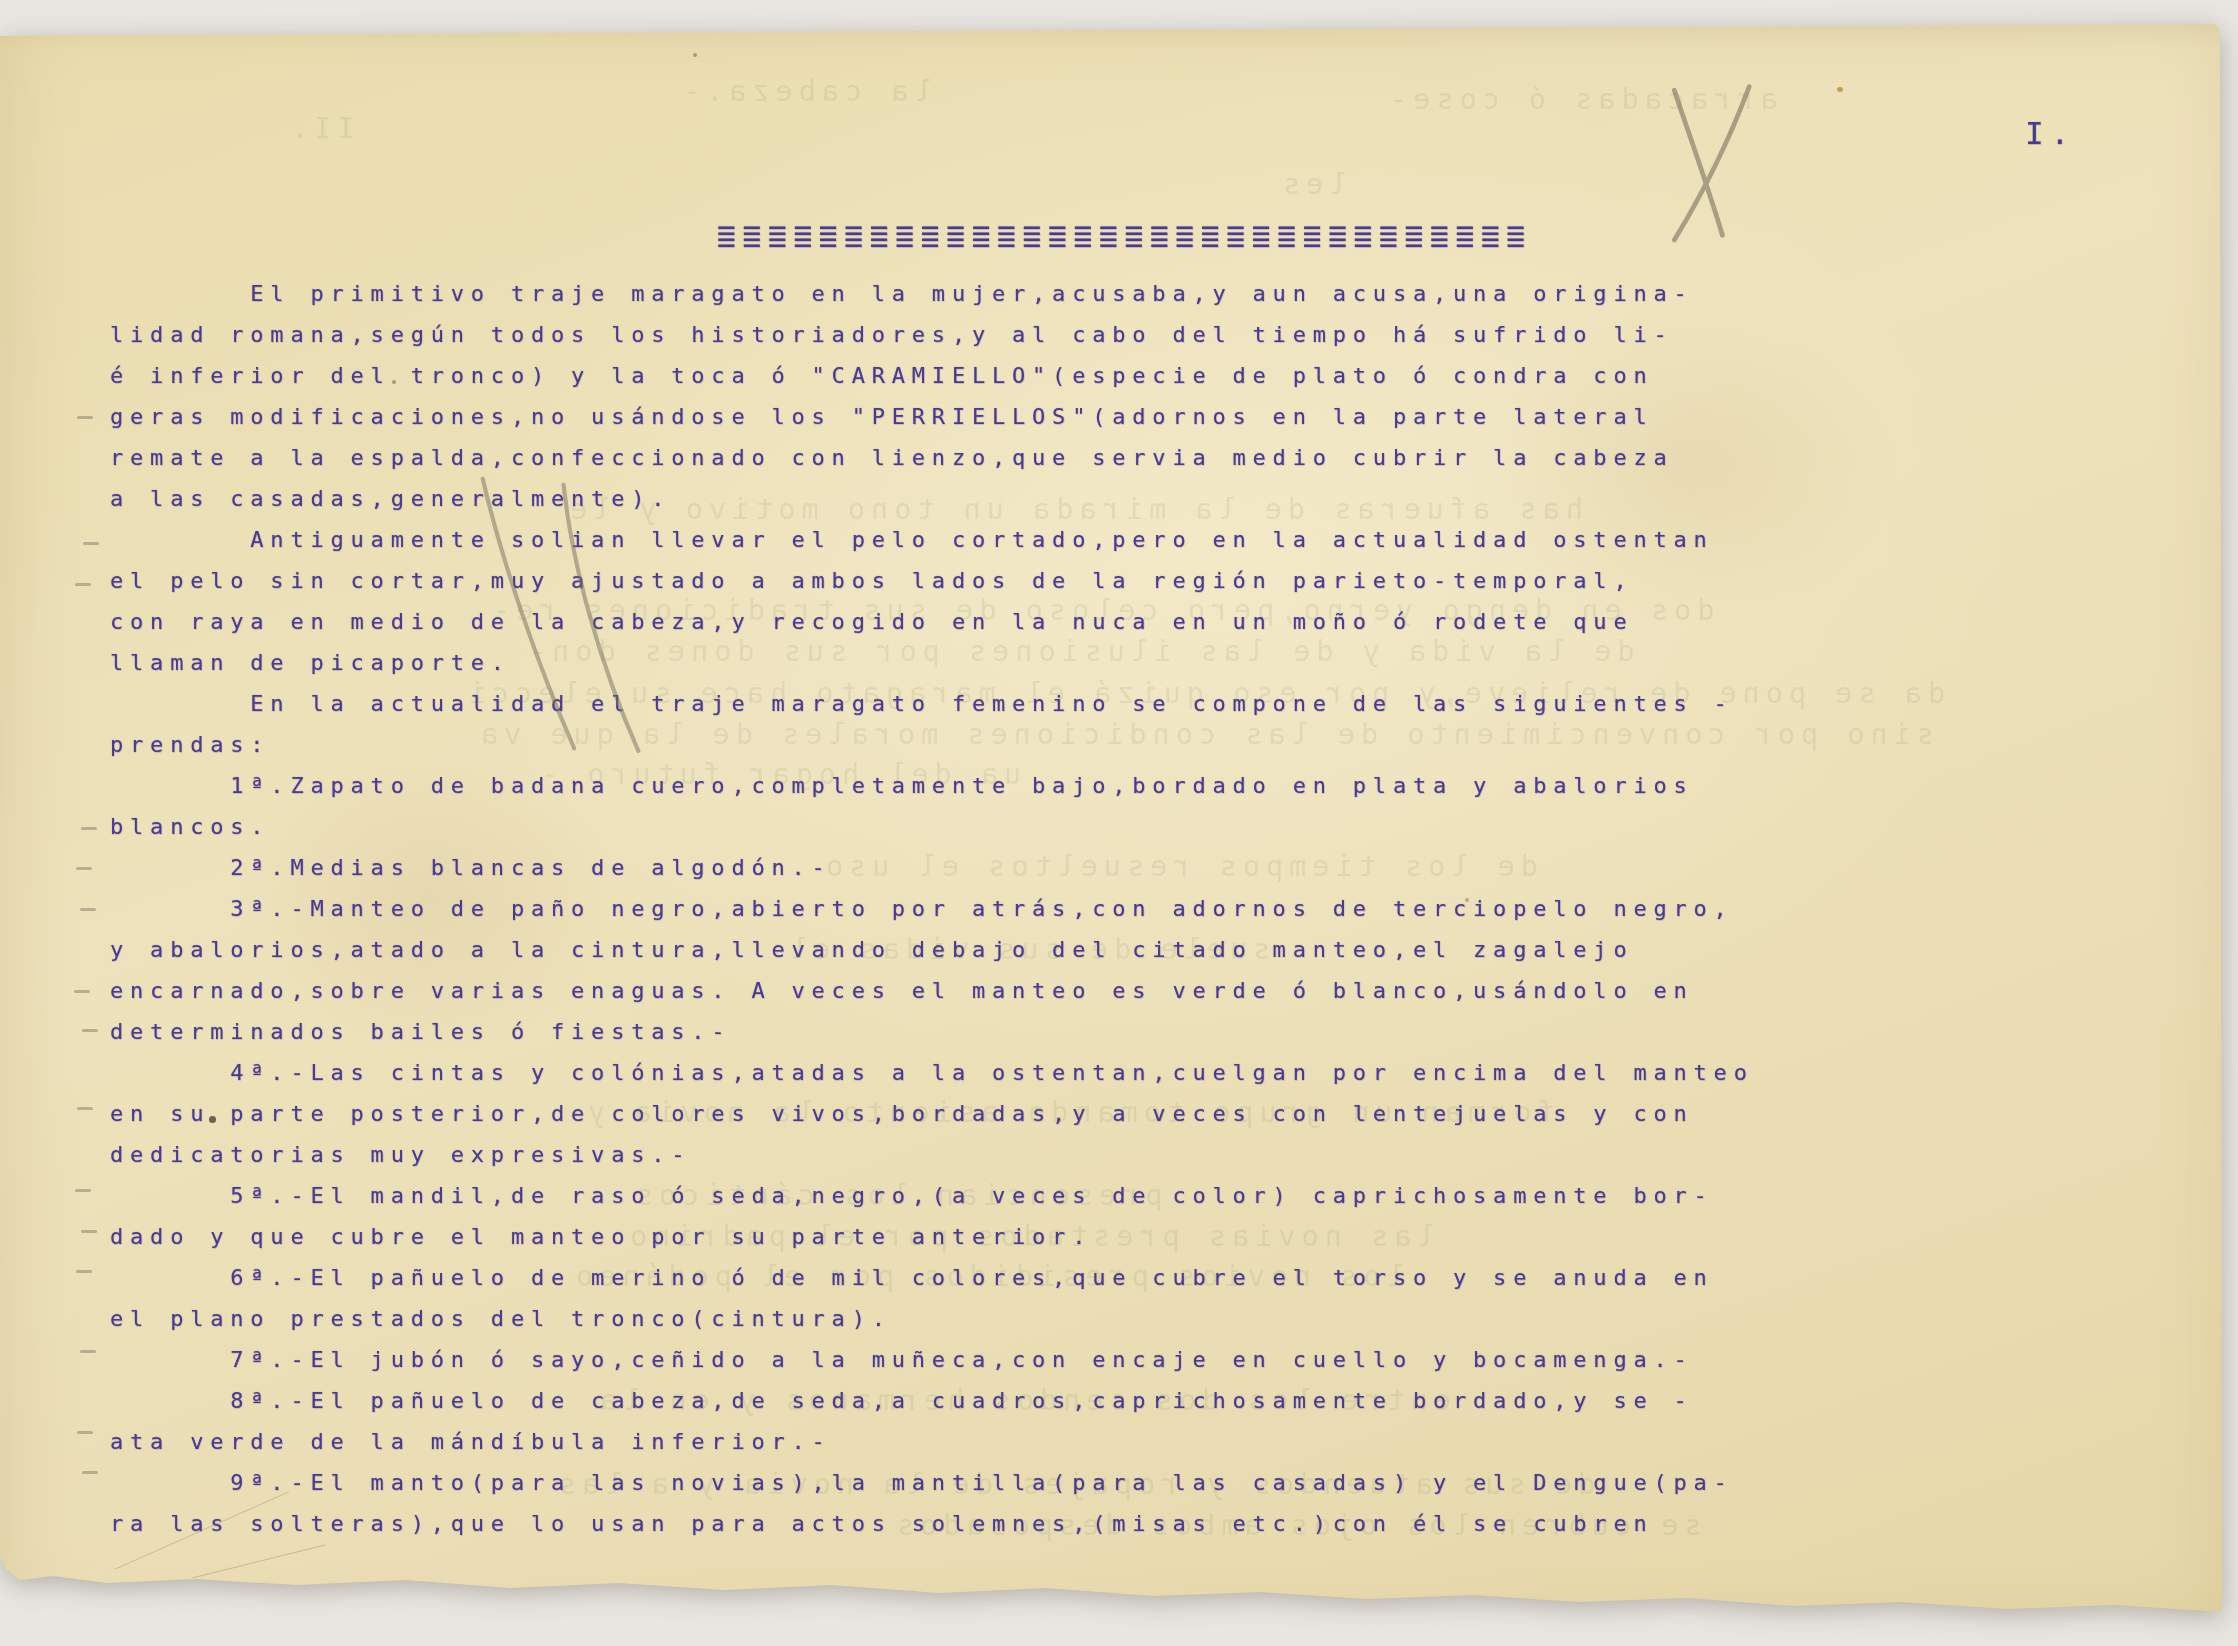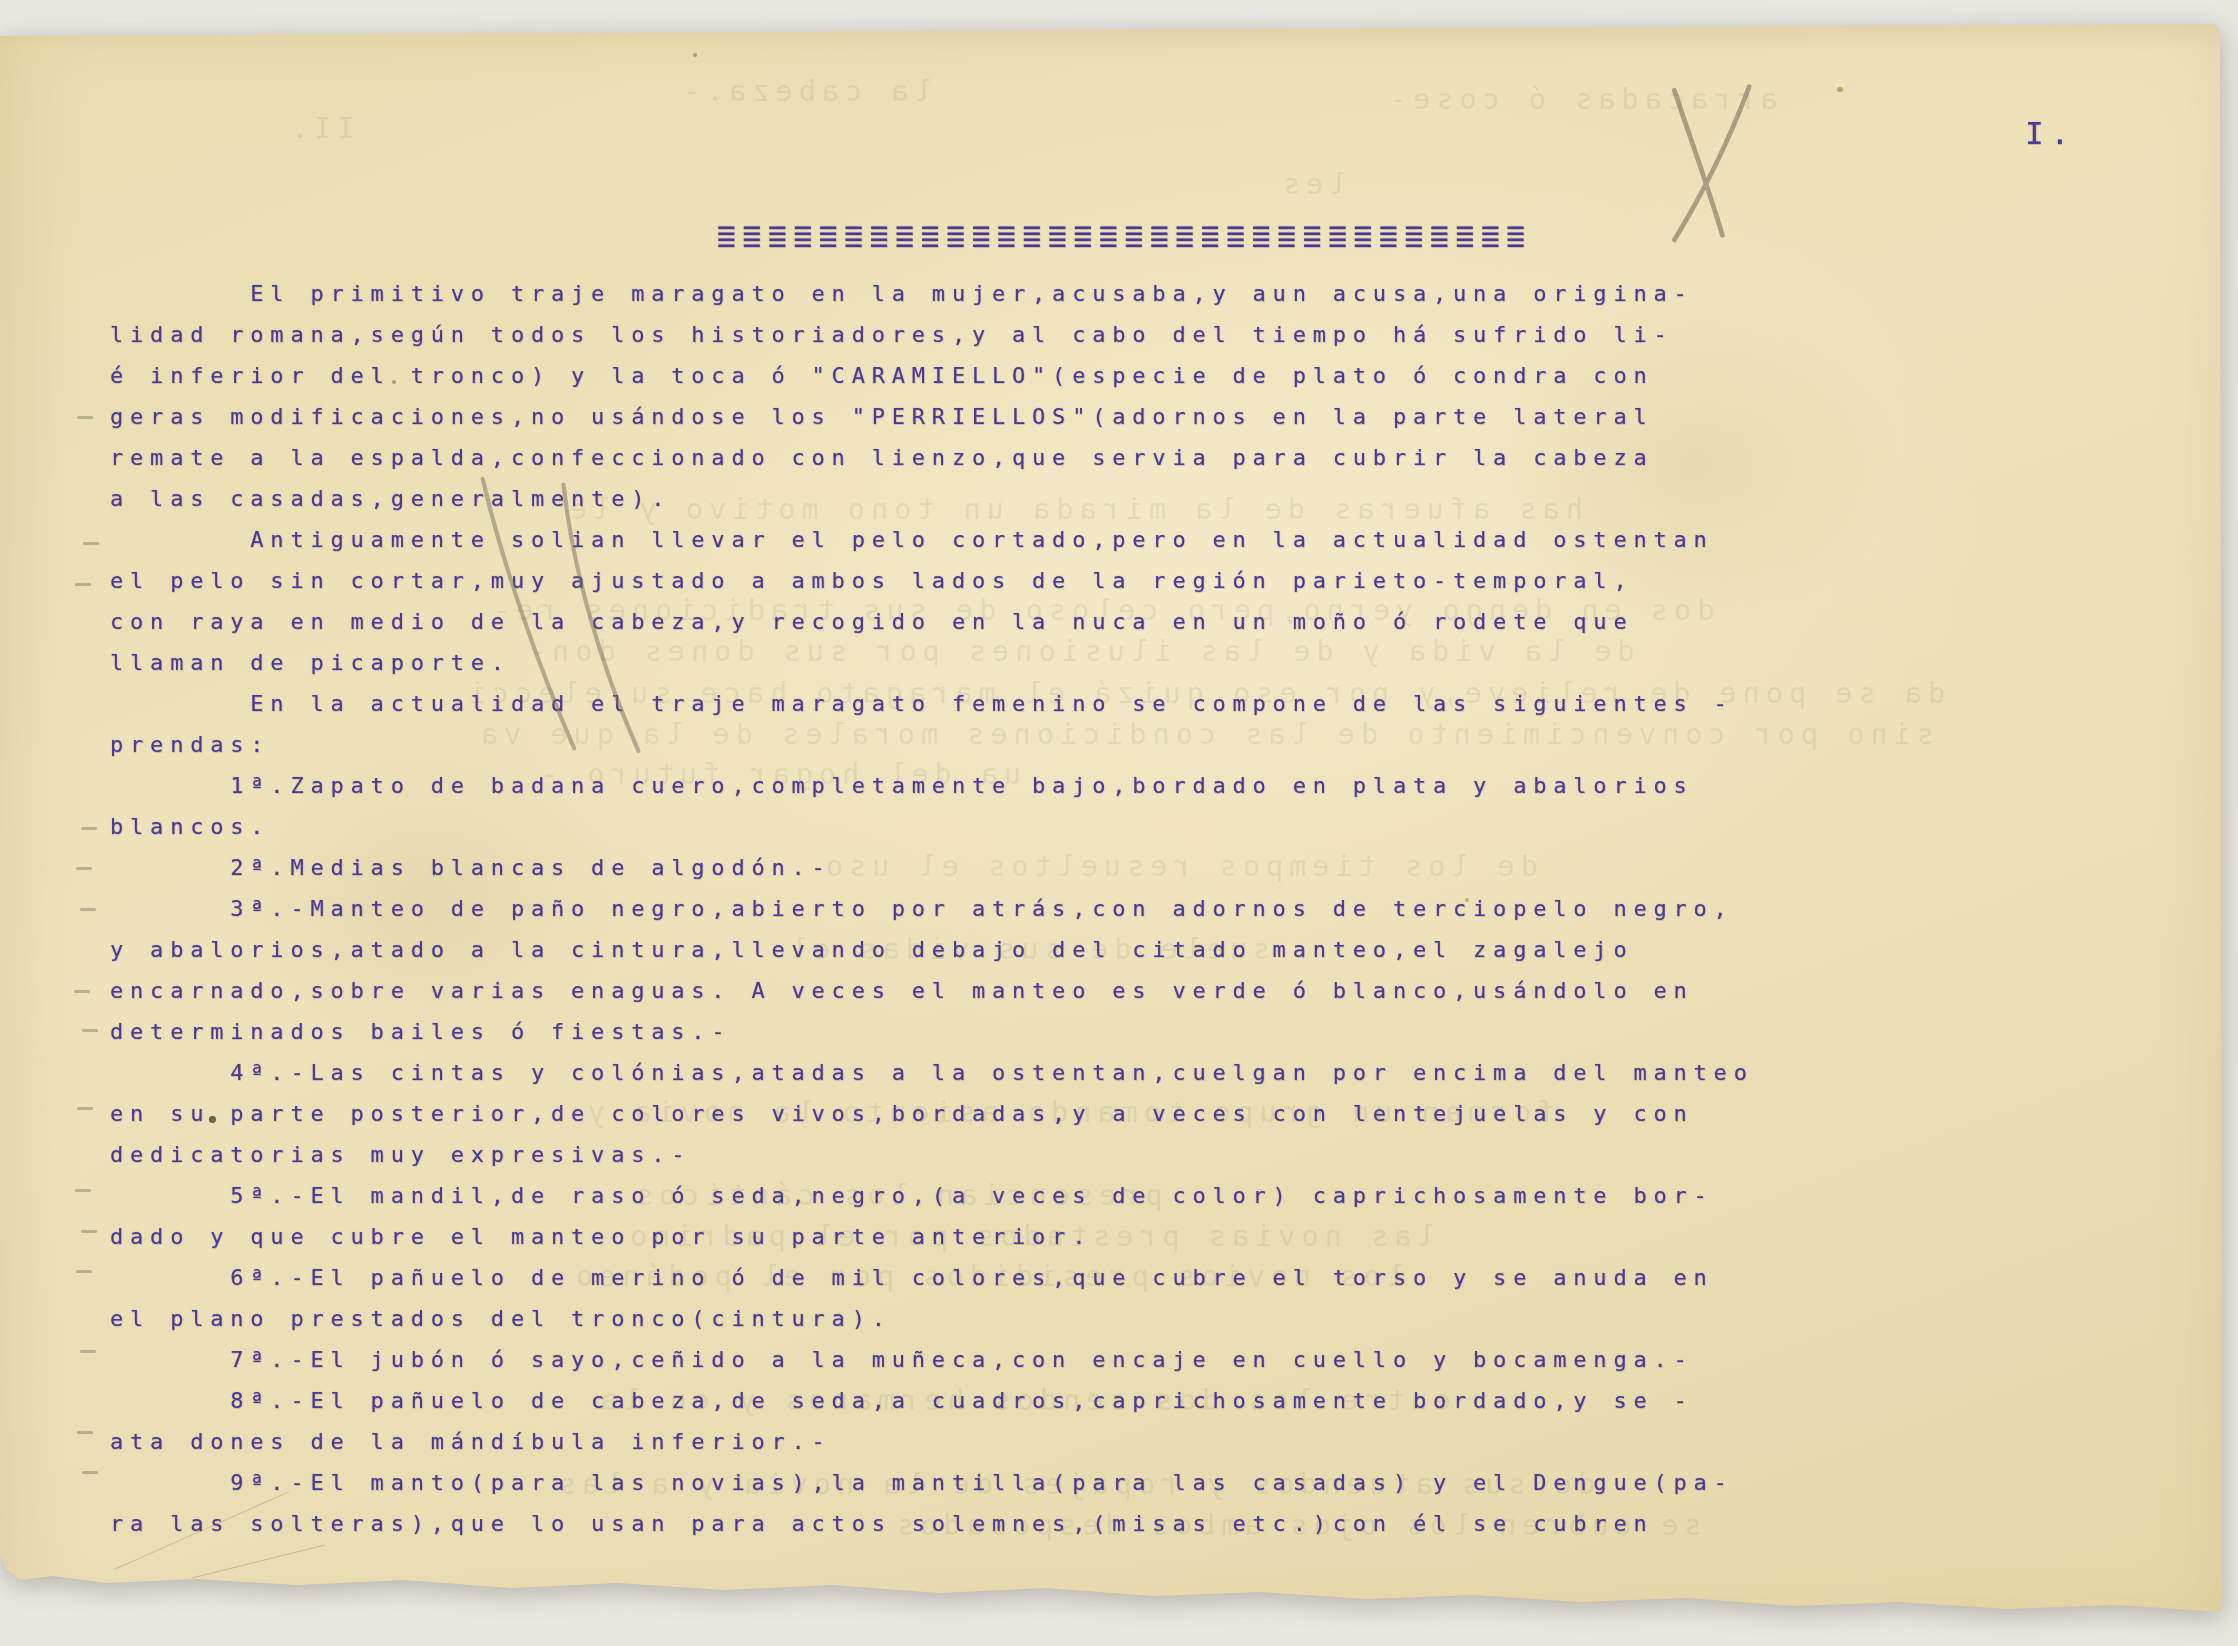--- a/index.html
+++ b/index.html
@@ -125,21 +125,21 @@
 
     <div class="ink pagenum">I.</div>
     <div class="ink rule rule1">================================</div>
     <div class="ink rule rule2">================================</div>
 
     <div class="body-block">
       <div class="line">       El primitivo traje maragato en la mujer,acusaba,y aun acusa,una origina-</div>
       <div class="line">lidad romana,según todos los historiadores,y al cabo del tiempo há sufrido li-</div>
       <div class="line">é inferior del tronco) y la toca ó "CARAMIELLO"(especie de plato ó condra con</div>
       <div class="line">geras modificaciones,no usándose los "PERRIELLOS"(adornos en la parte lateral</div>
-      <div class="line">remate a la espalda,confeccionado con lienzo,que servia para cubrir la cabeza</div>
+      <div class="line">remate a la espalda,confeccionado con lienzo,que servia medio cubrir la cabeza</div>
       <div class="line">a las casadas,generalmente).</div>
       <div class="line">       Antiguamente solian llevar el pelo cortado,pero en la actualidad ostentan</div>
       <div class="line">el pelo sin cortar,muy ajustado a ambos lados de la región parieto-temporal,</div>
       <div class="line">con raya en medio de la cabeza,y recogido en la nuca en un moño ó rodete que</div>
       <div class="line">llaman de picaporte.</div>
       <div class="line">       En la actualidad el traje maragato femenino se compone de las siguientes -</div>
       <div class="line">prendas:</div>
       <div class="line">      1ª.Zapato de badana cuero,completamente bajo,bordado en plata y abalorios</div>
       <div class="line">blancos.</div>
       <div class="line">      2ª.Medias blancas de algodón.-</div>
@@ -149,21 +149,21 @@
       <div class="line">determinados bailes ó fiestas.-</div>
       <div class="line">      4ª.-Las cintas y colónias,atadas a la ostentan,cuelgan por encima del manteo</div>
       <div class="line">en su parte posterior,de colores vivos,bordadas,y a veces con lentejuelas y con</div>
       <div class="line">dedicatorias muy expresivas.-</div>
       <div class="line">      5ª.-El mandil,de raso ó seda,negro,(a veces de color) caprichosamente bor-</div>
       <div class="line">dado y que cubre el manteo por su parte anterior.</div>
       <div class="line">      6ª.-El pañuelo de merino ó de mil colores,que cubre el torso y se anuda en</div>
       <div class="line">el plano prestados del tronco(cintura).</div>
       <div class="line">      7ª.-El jubón ó sayo,ceñido a la muñeca,con encaje en cuello y bocamenga.-</div>
       <div class="line">      8ª.-El pañuelo de cabeza,de seda,a cuadros,caprichosamente bordado,y se -</div>
-      <div class="line">ata dones de la mándíbula inferior.-</div>
+      <div class="line">ata verde de la mándíbula inferior.-</div>
       <div class="line">      9ª.-El manto(para las novias),la mantilla(para las casadas) y el Dengue(pa-</div>
       <div class="line">ra las solteras),que lo usan para actos solemnes,(misas etc.)con él se cubren</div>
     </div>
 
     <div class="mdash" style="left:77px; top:416px"></div>
     <div class="mdash" style="left:83px; top:542px"></div>
     <div class="mdash" style="left:75px; top:583px"></div>
     <div class="mdash" style="left:81px; top:827px"></div>
     <div class="mdash" style="left:76px; top:867px"></div>
     <div class="mdash" style="left:80px; top:908px"></div>

